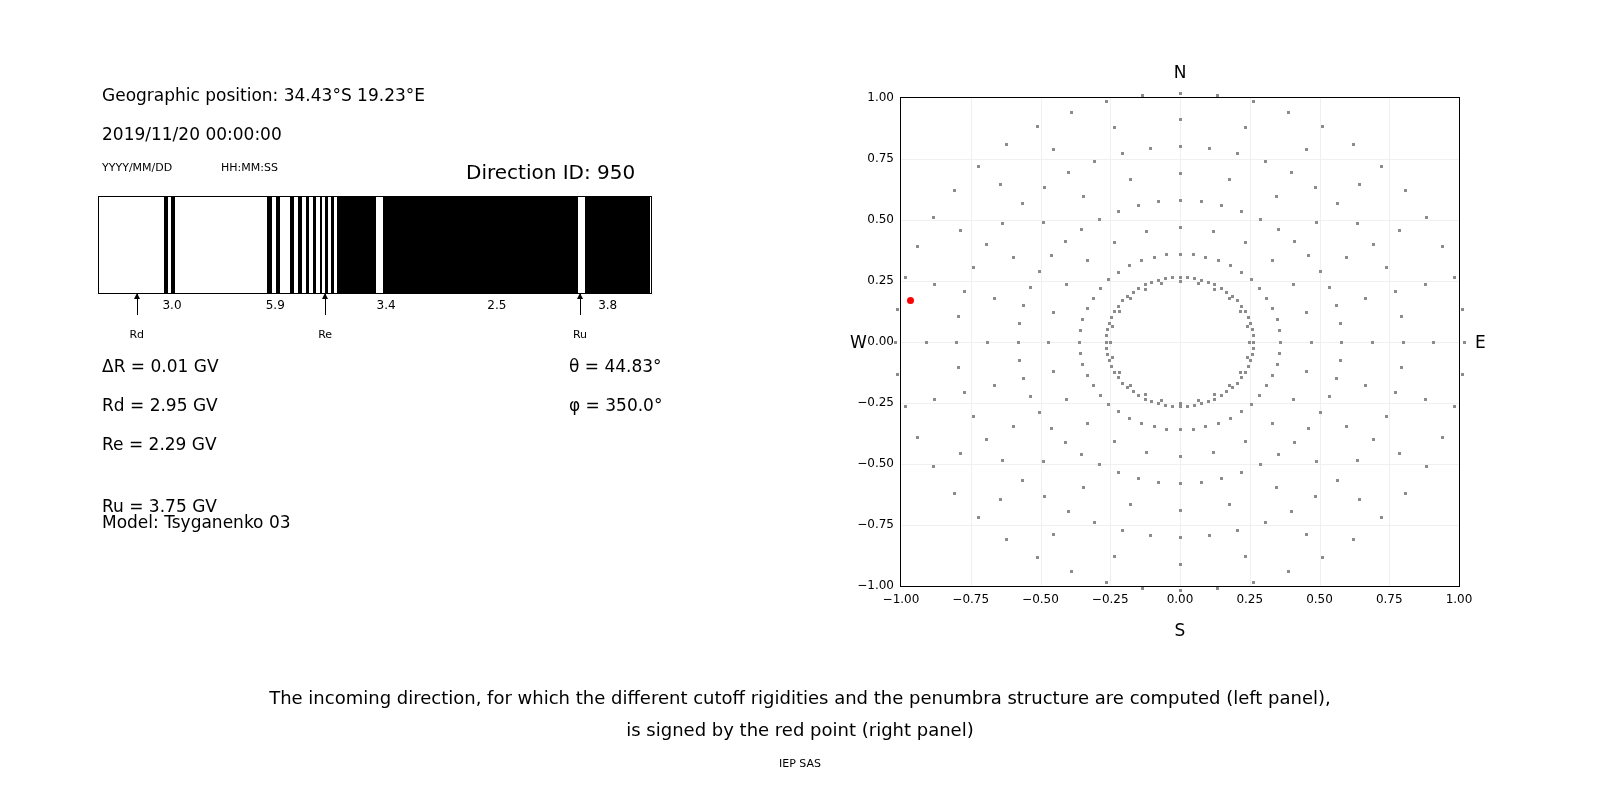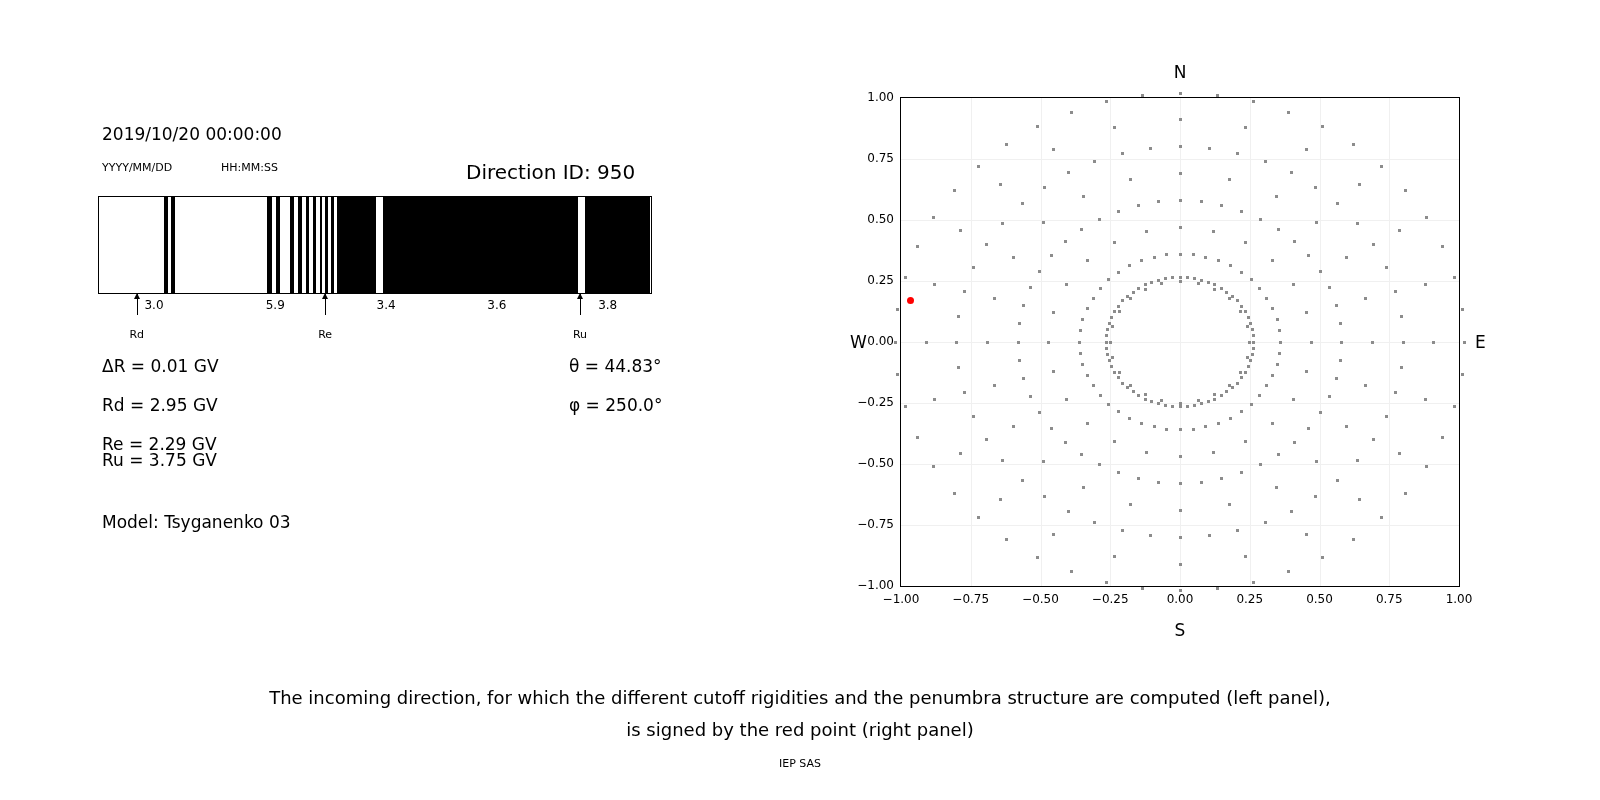--- a/index.html
+++ b/index.html
@@ -183,21 +183,22 @@
     text-align: center;
     font-size: 11px;
     top: 757px;
     left: 0;
   }
 </style>
 </head>
 <body>
 
 <div class="panel-left">
-  <div class="info-line" id="datetime">2019/10/20 00:00:00</div>
+  <div class="info-line" id="geo-position">Geographic position: 34.43°S 19.23°E</div>
+  <div class="info-line" id="datetime">2019/11/20 00:00:00</div>
   <div class="info-line" id="fmt-date">YYYY/MM/DD</div>
   <div class="info-line" id="fmt-time">HH:MM:SS</div>
   <div class="info-line" id="direction-id">Direction ID: 950</div>
 
   <div class="penumbra-wrap">
     <div class="penumbra-box" id="penumbra-box">
         <div class="band" style="left: 65.372px; width: 3.324px;"></div>
         <div class="band" style="left: 72.02px; width: 3.878px;"></div>
         <div class="band" style="left: 168.416px; width: 4.986px;"></div>
         <div class="band" style="left: 176.726px; width: 3.878px;"></div>
@@ -207,41 +208,41 @@
         <div class="band" style="left: 213.844px; width: 3.324px;"></div>
         <div class="band" style="left: 221.046px; width: 2.216px;"></div>
         <div class="band" style="left: 226.032px; width: 2.77px;"></div>
         <div class="band" style="left: 232.126px; width: 2.77px;"></div>
         <div class="band" style="left: 238.22px; width: 38.78px;"></div>
         <div class="band" style="left: 284.202px; width: 195.008px;"></div>
         <div class="band" style="left: 485.858px; width: 65.372px;"></div>
       </div>
   </div>
   <div class="axis-wrap" id="penumbra-axis">
-      <div class="tick-label" style="left: 56px;">3.0</div>
+      <div class="tick-label" style="left: 74px;">3.0</div>
       <div class="tick-label" style="left: 177.28px;">5.9</div>
       <div class="tick-label" style="left: 288.08px;">3.4</div>
-      <div class="tick-label" style="left: 398.88px;">3.6</div>
+      <div class="tick-label" style="left: 398.88px;">2.5</div>
       <div class="tick-label" style="left: 509.68px;">3.8</div>
       <div class="marker-arrow" style="left: 38.78px;"></div>
       <div class="marker-label" style="left: 38.78px;">Rd</div>
       <div class="marker-arrow" style="left: 227.14px;"></div>
       <div class="marker-label" style="left: 227.14px;">Re</div>
       <div class="marker-arrow" style="left: 481.98px;"></div>
       <div class="marker-label" style="left: 481.98px;">Ru</div>
     </div>
 
   <div class="stat stat-left" style="top:356px">ΔR = 0.01 GV</div>
   <div class="stat stat-left" style="top:395px">Rd = 2.95 GV</div>
   <div class="stat stat-left" style="top:434px">Re = 2.29 GV</div>
-  <div class="stat stat-left" style="top:450px">Ru = 3.75 GV</div>
+  <div class="stat stat-left" style="top:496px">Ru = 3.75 GV</div>
   <div class="stat stat-left" style="top:512px">Model: Tsyganenko 03</div>
 
   <div class="stat stat-right" style="top:356px">θ = 44.83°</div>
-  <div class="stat stat-right" style="top:395px">φ = 250.0°</div>
+  <div class="stat stat-right" style="top:395px">φ = 350.0°</div>
 </div>
 
 <div class="panel-right">
   <div class="compass" id="compass-n">N</div>
   <div class="compass" id="compass-s">S</div>
   <div class="compass" id="compass-w">W</div>
   <div class="compass" id="compass-e">E</div>
   <div class="plot-box" id="plot-box">
       <div class="gridline-v" style="left: 69.75px;"></div>
       <div class="gridline-v" style="left: 139.5px;"></div>

